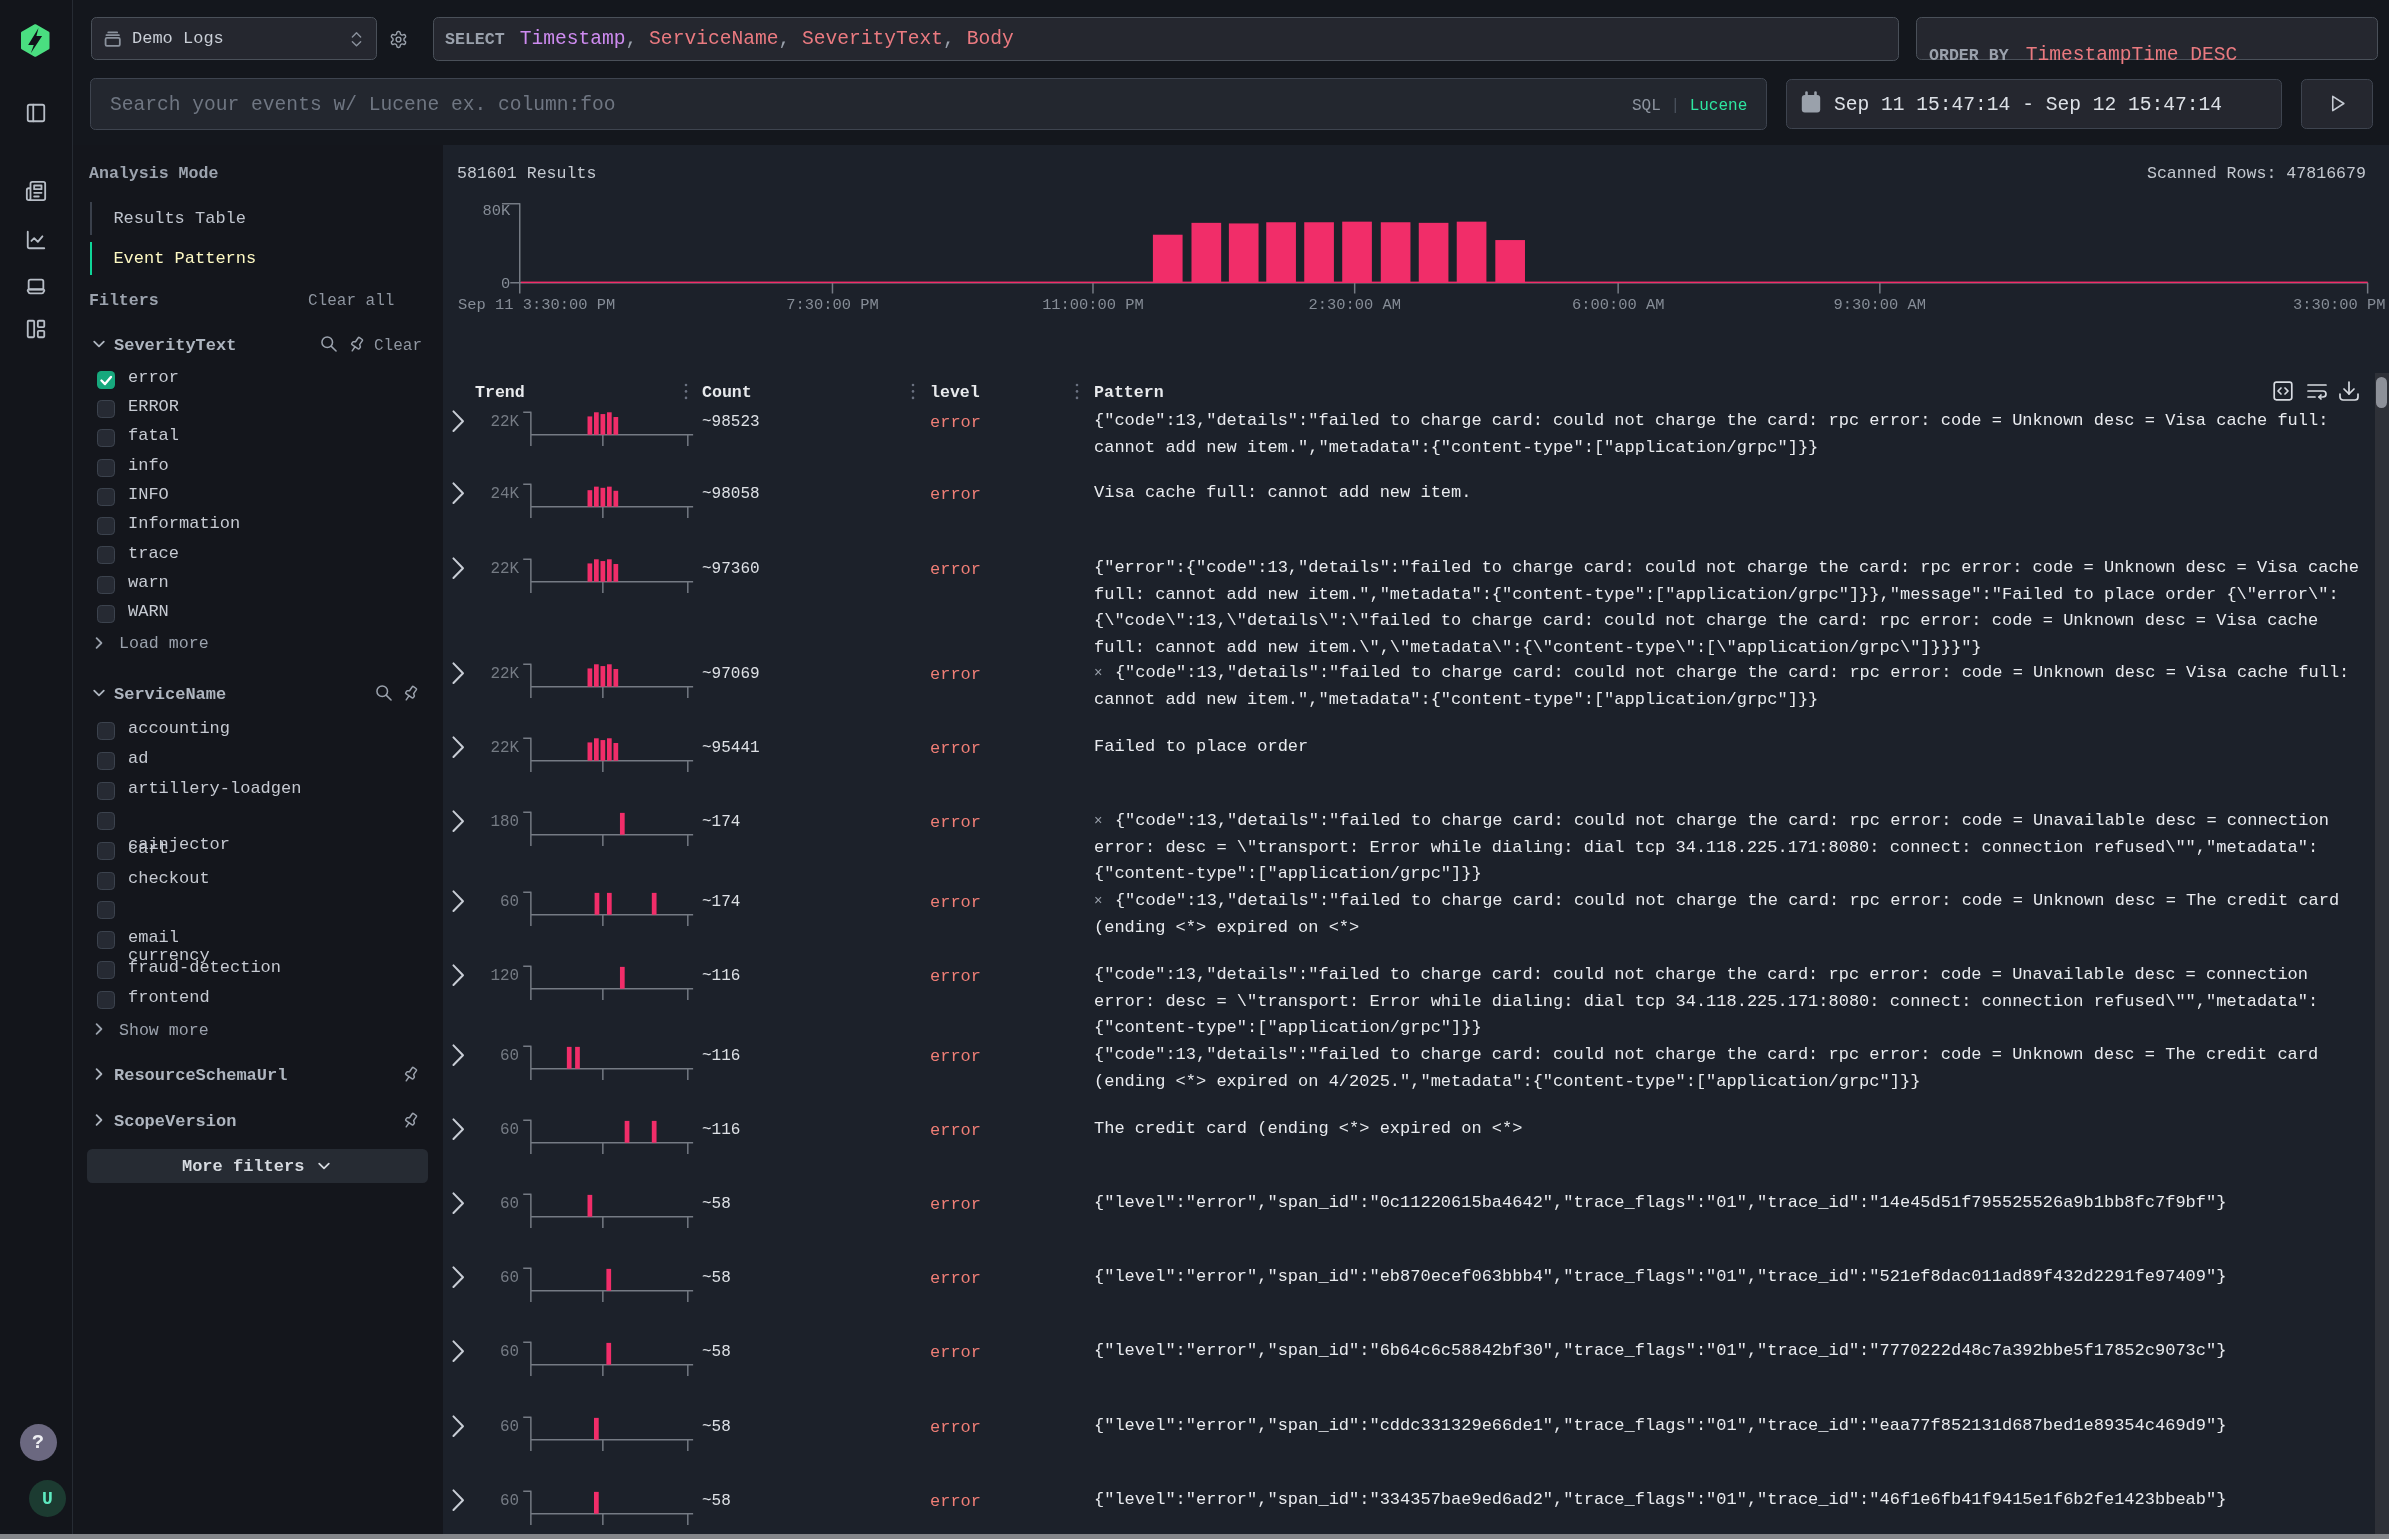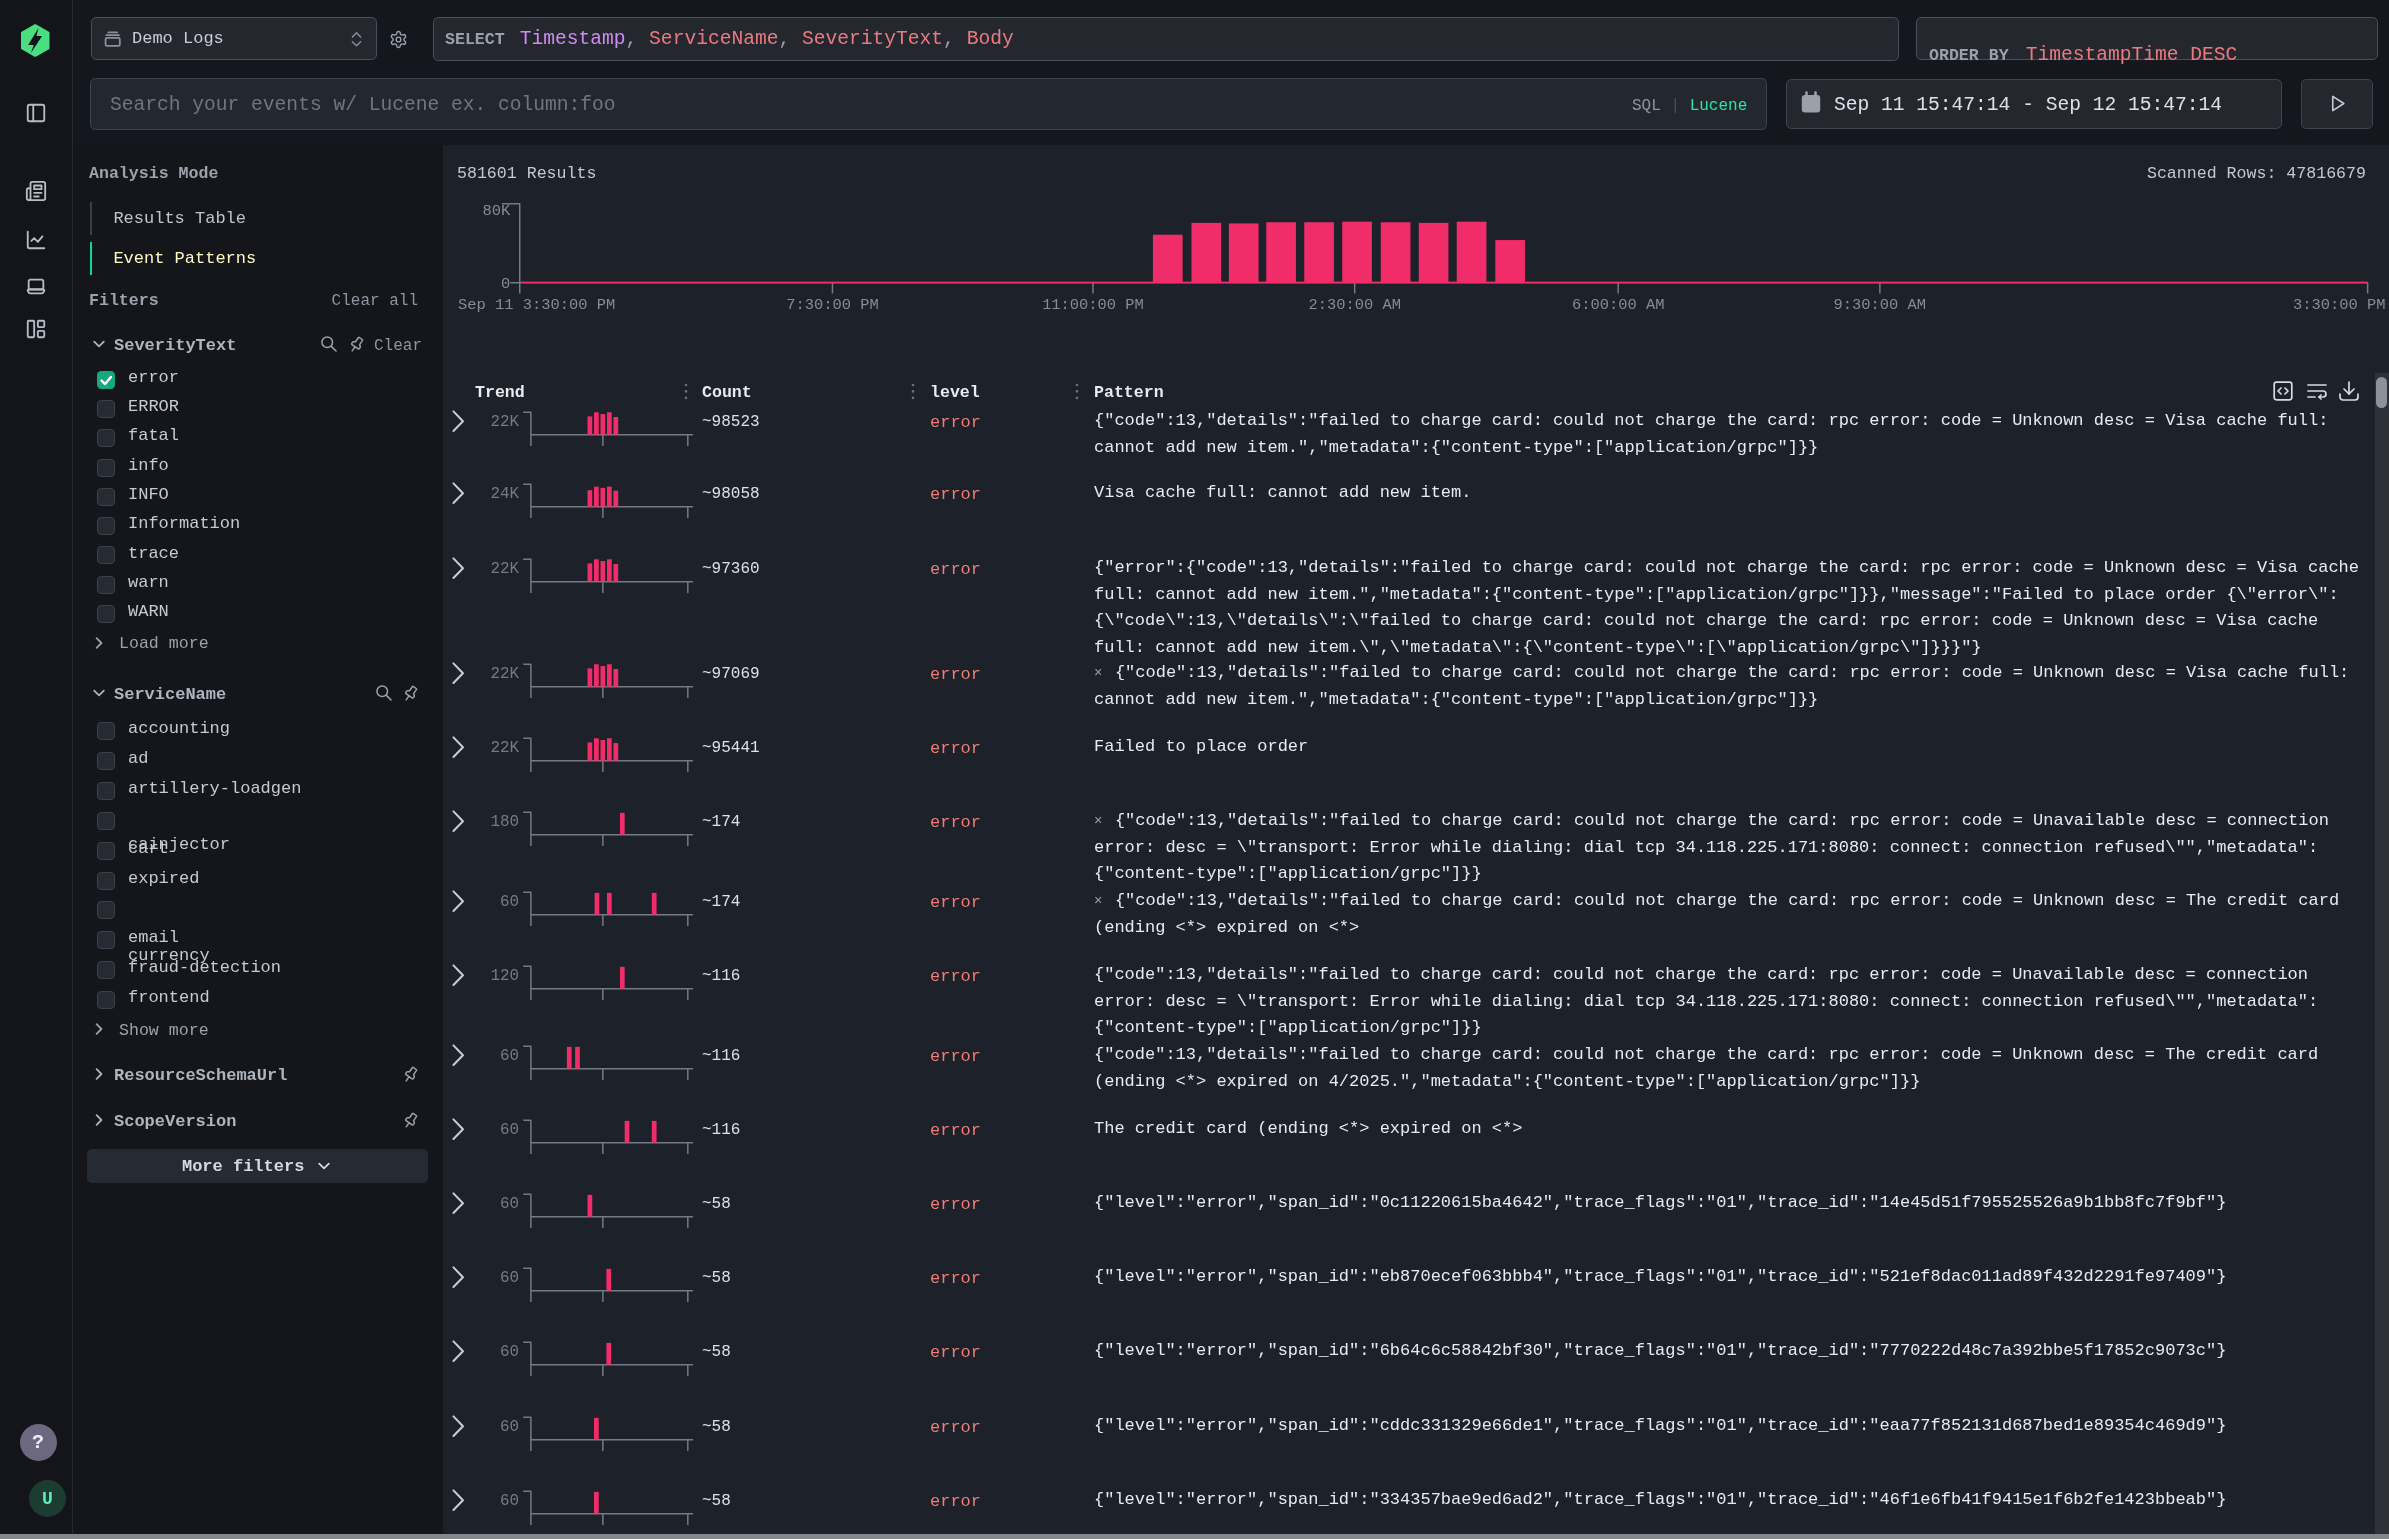--- a/index.html
+++ b/index.html
@@ -71,21 +71,21 @@
   </svg>
 <div class="abs" style="left:1834px;top:94px;font-size:19.6px;color:#DDE1E7">Sep 11 15:47:14 - Sep 12 15:47:14</div>
 <div class="abs box" style="left:2301px;top:79px;width:72px;height:50px;border-color:#3E444F"></div>
 <svg class="abs" style="left:2328px;top:94px" width="19" height="19" viewBox="0 0 24 24" fill="none" stroke="#C5CAD2" stroke-width="2">
     <polygon points="6,3 20,12 6,21" stroke-linejoin="round"></polygon>
   </svg>
 <div class="abs h1" style="left:89px;top:164px">Analysis Mode</div>
 <div class="abs tab" style="left:90px;top:202px;border-left:2.4px solid #3A404B;color:#BFC4CD">Results Table</div>
 <div class="abs tab" style="left:90px;top:242px;border-left:2.4px solid #0FD598;color:#fef9c3">Event Patterns</div>
 <div class="abs h1" style="left:89px;top:291px">Filters</div>
-<div class="abs small" style="left:318px;top:292px;width:100px;text-align:right">Clear all</div>
+<div class="abs small" style="left:308px;top:292px;width:100px;text-align:left">Clear all</div>
 <svg class="abs" style="left:90px;top:335px" width="18" height="18" viewBox="0 0 30 30">
     <polyline points="7,11 15,19 23,11" stroke="#AEB5BF" stroke-width="3" fill="none" stroke-linecap="round" stroke-linejoin="round"></polyline>
   </svg>
 <div class="abs h2" style="left:114px;top:336px">SeverityText</div>
 <svg class="abs" style="left:319px;top:334px" width="20" height="20" viewBox="0 0 34 34">
     <circle cx="14" cy="14" r="9" stroke="#9BA2AD" stroke-width="2.6" fill="none"></circle>
     <line x1="21" y1="21" x2="29" y2="29" stroke="#9BA2AD" stroke-width="2.6" stroke-linecap="round"></line>
   </svg>
 <svg class="abs" style="left:347px;top:334px" width="20" height="20" viewBox="0 0 24 24">
     <path d="M12 17v5 M9 10.8V5a1 1 0 0 1 1-1h4a1 1 0 0 1 1 1v5.8l2.1 1.5a1 1 0 0 1 .4.8V15a1 1 0 0 1-1 1H7.5a1 1 0 0 1-1-1v-1.9a1 1 0 0 1 .4-.8z" stroke="#9BA2AD" stroke-width="1.8" fill="none" stroke-linecap="round" stroke-linejoin="round" transform="rotate(35 12 12)"></path>
@@ -130,21 +130,21 @@
 <div class="abs cblabel" style="left:128px;top:719px">accounting</div>
 <div class="abs cb" style="left:97px;top:752px"></div>
 <div class="abs cblabel" style="left:128px;top:749px">ad</div>
 <div class="abs cb" style="left:97px;top:782px"></div>
 <div class="abs cblabel" style="left:128px;top:779px">artillery-loadgen</div>
 <div class="abs cb" style="left:97px;top:812px"></div>
 <div class="abs cblabel" style="left:128px;top:835px">cainjector</div>
 <div class="abs cb" style="left:97px;top:842px"></div>
 <div class="abs cblabel" style="left:128px;top:839px">cart</div>
 <div class="abs cb" style="left:97px;top:872px"></div>
-<div class="abs cblabel" style="left:128px;top:869px">expired</div>
+<div class="abs cblabel" style="left:128px;top:869px">checkout</div>
 <div class="abs cb" style="left:97px;top:901px"></div>
 <div class="abs cblabel" style="left:128px;top:946px">currency</div>
 <div class="abs cb" style="left:97px;top:931px"></div>
 <div class="abs cblabel" style="left:128px;top:928px">email</div>
 <div class="abs cb" style="left:97px;top:961px"></div>
 <div class="abs cblabel" style="left:128px;top:958px">fraud-detection</div>
 <div class="abs cb" style="left:97px;top:991px"></div>
 <div class="abs cblabel" style="left:128px;top:988px">frontend</div>
 <svg class="abs" style="left:90px;top:1020px" width="18" height="18" viewBox="0 0 30 30">
     <polyline points="11,7 19,15 11,23" stroke="#9BA2AD" stroke-width="3" fill="none" stroke-linecap="round" stroke-linejoin="round"></polyline>

